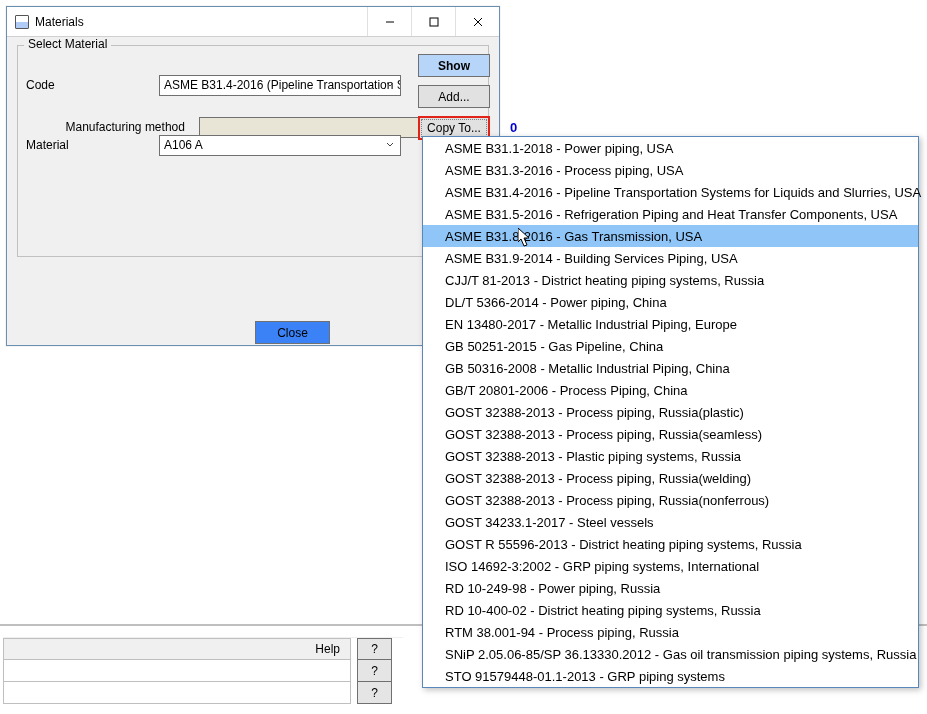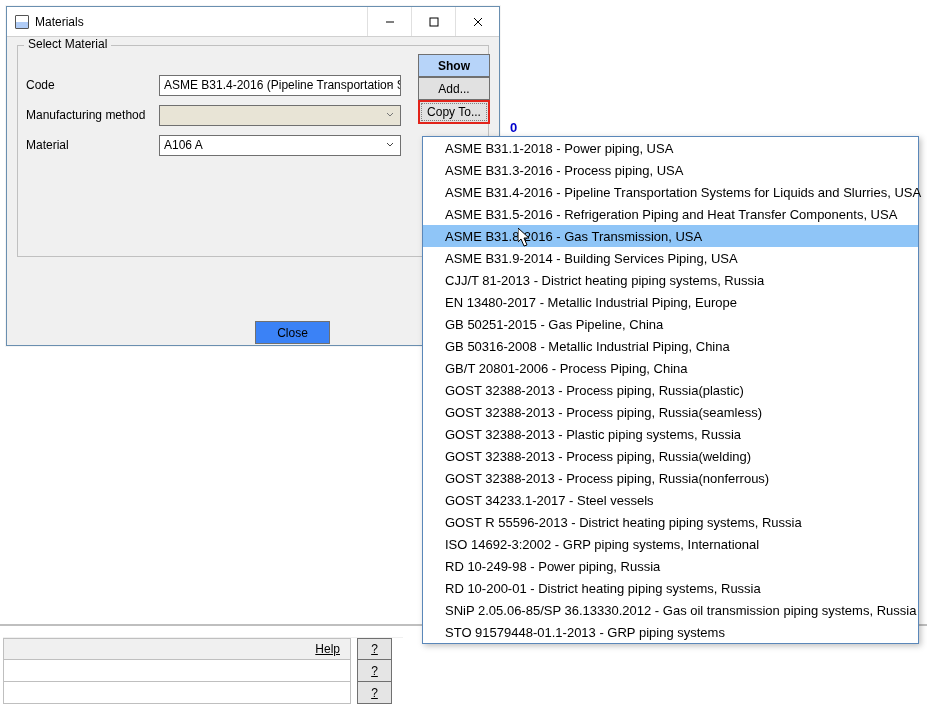--- a/index.html
+++ b/index.html
@@ -76,21 +76,21 @@
   }
   .row {
     position: absolute;
     left: 8px; right: 8px;
     height: 22px;
     display: flex;
     align-items: center;
   }
   .row .lbl { width: 133px; }
   .row.code { top: 28px; }
-  .row.mfg  { top: 58px; }
+  .row.mfg  { top: 70px; justify-content: center; }
   .row.mat  { top: 88px; }
   .select {
     flex: 1;
     max-width: 242px;
     height: 21px;
     background: #fff;
     border: 1px solid #707070;
     display: flex; align-items: center;
     padding-left: 4px;
     position: relative;
@@ -113,20 +113,21 @@
     width: 72px;
   }
   .btn {
     width: 72px;
     height: 23px;
     border: 1px solid #707070;
     background: #e1e1e1;
     display: flex;
     align-items: center;
     justify-content: center;
+    margin-bottom: 8px;
   }
   .btn.show { background: #b7d4f9; font-weight: bold; }
   .btn.copy {
     background: #e1e1e1;
     border: 2px solid #e2231a;
     outline: 1px dotted #808080;
     outline-offset: -4px;
     height: 24px;
   }
   .btn.close {
@@ -181,21 +182,21 @@
     border-top: 1px solid #bfbfbf;
     border-bottom: 1px solid #bfbfbf;
     background: #f0f0f0;
   }
   .bottom-panel {
     position: absolute;
     left: 3px; bottom: 10px;
     width: 400px;
     border-top: 1px solid #f0f0f0;
   }
-  .bp-row { display:flex; height: 22px; align-items:stretch;text-decoration:underline; }
+  .bp-row { display:flex; height: 22px; align-items:stretch; }
   .bp-help {
     width: 348px;
     border: 1px solid #bfbfbf; background:#f0f0f0;
     display:flex;align-items:center;justify-content:flex-end;
     padding-right:10px;
   }
   .bp-q {
     width: 35px; margin-left: 6px;
     border: 1px solid #707070; background:#e5e5e5;
     display:flex;align-items:center;justify-content:center;
@@ -292,34 +293,36 @@
 </div>
 
 <div class="dropdown" id="dropdown">
     <div class="dropdown-item">ASME B31.1-2018 - Power piping, USA</div>
     <div class="dropdown-item">ASME B31.3-2016 - Process piping, USA</div>
     <div class="dropdown-item">ASME B31.4-2016 - Pipeline Transportation Systems for Liquids and Slurries, USA</div>
     <div class="dropdown-item">ASME B31.5-2016 - Refrigeration Piping and Heat Transfer Components, USA</div>
     <div class="dropdown-item selected">ASME B31.8-2016 - Gas Transmission, USA</div>
     <div class="dropdown-item">ASME B31.9-2014 - Building Services Piping, USA</div>
     <div class="dropdown-item">CJJ/T 81-2013 - District heating piping systems, Russia</div>
+    <div class="dropdown-item">DL/T 5366-2014 - Power piping, China</div>
     <div class="dropdown-item">EN 13480-2017 - Metallic Industrial Piping, Europe</div>
     <div class="dropdown-item">GB 50251-2015 - Gas Pipeline, China</div>
     <div class="dropdown-item">GB 50316-2008 - Metallic Industrial Piping, China</div>
     <div class="dropdown-item">GB/T 20801-2006 - Process Piping, China</div>
     <div class="dropdown-item">GOST 32388-2013 - Process piping, Russia(plastic)</div>
     <div class="dropdown-item">GOST 32388-2013 - Process piping, Russia(seamless)</div>
     <div class="dropdown-item">GOST 32388-2013 - Plastic piping systems, Russia</div>
     <div class="dropdown-item">GOST 32388-2013 - Process piping, Russia(welding)</div>
     <div class="dropdown-item">GOST 32388-2013 - Process piping, Russia(nonferrous)</div>
     <div class="dropdown-item">GOST 34233.1-2017 - Steel vessels</div>
     <div class="dropdown-item">GOST R 55596-2013 - District heating piping systems, Russia</div>
     <div class="dropdown-item">ISO 14692-3:2002 - GRP piping systems, International</div>
     <div class="dropdown-item">RD 10-249-98 - Power piping, Russia</div>
-    <div class="dropdown-item">RD 10-200-01 - District heating piping systems, Russia</div>
+    <div class="dropdown-item">RD 10-400-02 - District heating piping systems, Russia</div>
+    <div class="dropdown-item">RTM 38.001-94 - Process piping, Russia</div>
     <div class="dropdown-item">SNiP 2.05.06-85/SP 36.13330.2012 - Gas  oil transmission piping systems, Russia</div>
     <div class="dropdown-item">STO 91579448-01.1-2013 - GRP piping systems</div>
   </div>
 
 <svg class="cursor" viewBox="0 0 14 20">
   <polygon points="0,0 0,14 3,11 6,18 9,17 6,10 11,10" fill="#fff" stroke="#000" stroke-width="1"></polygon>
 </svg>
 
 <div class="bottom-strip"></div>
 

